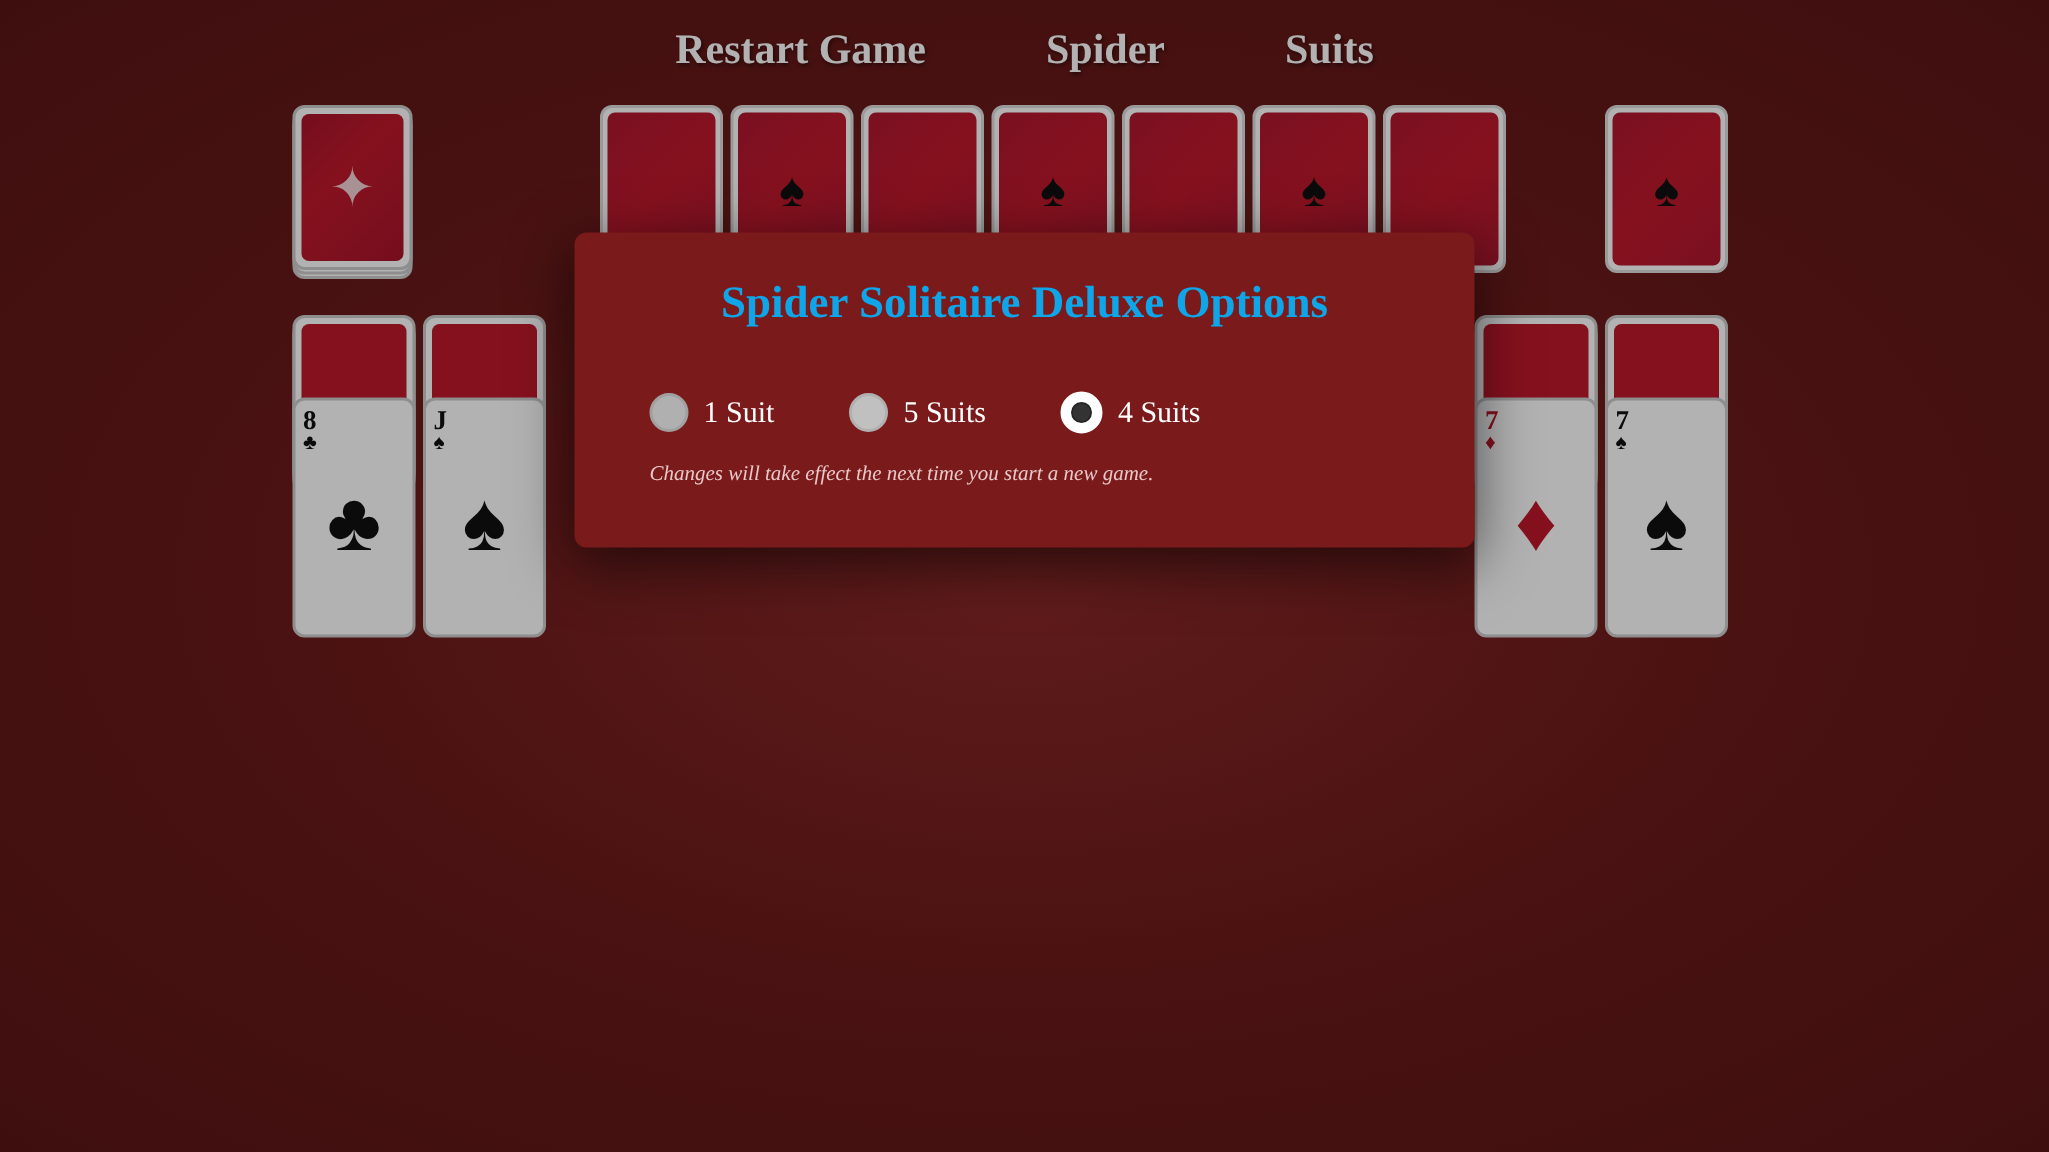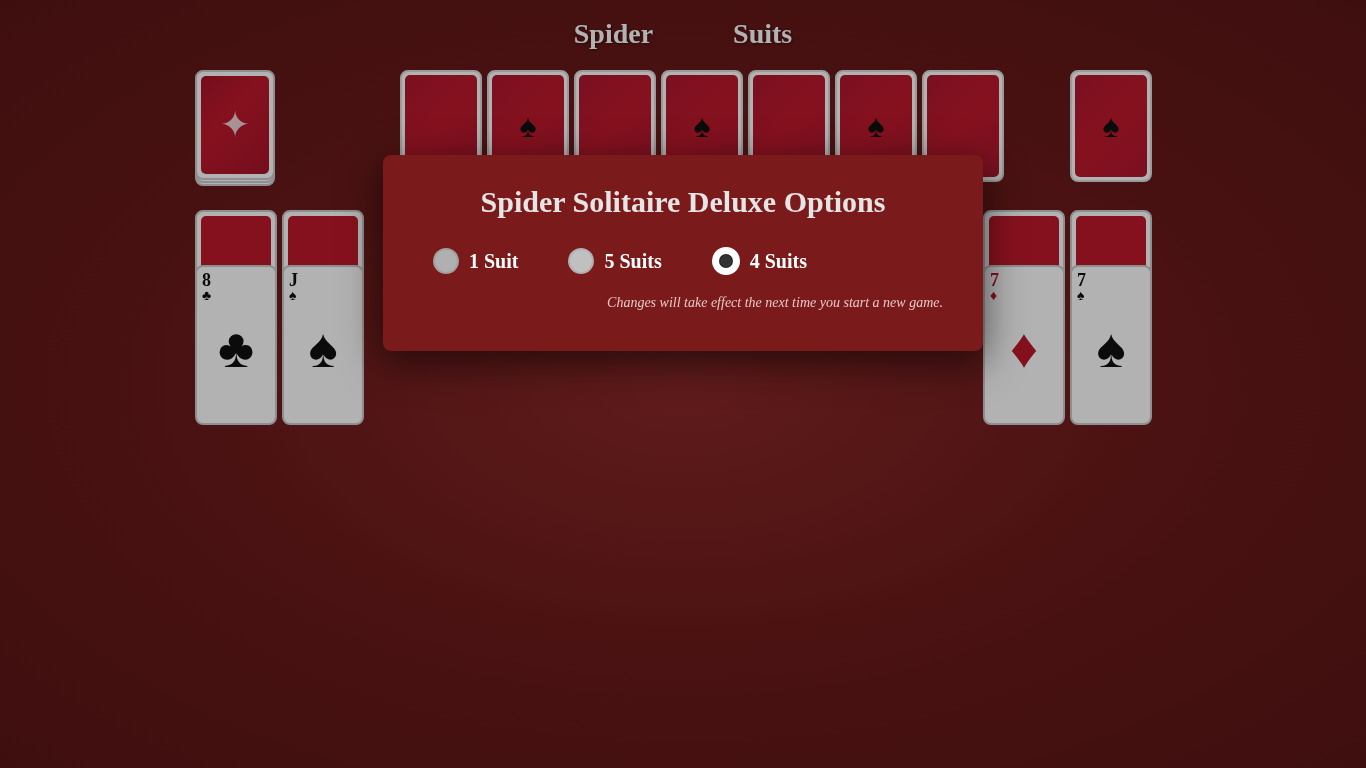--- a/index.html
+++ b/index.html
@@ -79,25 +79,25 @@
 
     .modal {
       width: 600px;
       background: #7a1a1a;
       border-radius: 8px;
       padding: 30px 40px 40px;
       box-shadow: 0 10px 40px rgba(0,0,0,0.6);
     }
 
     .modal-title {
-      color: #e5e5e5;
+      color: #0ea5e9;
       font-size: 30px;
       font-weight: bold;
       text-align: center;
-      margin-bottom: 28px;
+      margin-bottom: 42px;
       font-family: 'Georgia', serif;
     }
 
     .suits-row {
       display: flex;
       align-items: center;
       gap: 50px;
       margin-bottom: 20px;
       padding-left: 10px;
     }
@@ -133,30 +133,28 @@
       height: 12px;
       border-radius: 50%;
       background: #333;
       position: absolute;
     }
 
     .radio-label {
       color: white;
       font-size: 20px;
       font-family: 'Georgia', serif;
-      font-weight: bold;
     }
 
     .notice-text {
       color: #e8c8c8;
       font-size: 14px;
       font-style: italic;
       margin-top: 15px;
       padding-left: 10px;
-      text-align: right;
     }
 
     
     .deck-stack {
       position: relative;
       width: 85px;
       height: 115px;
     }
 
     .deck-card {
@@ -211,20 +209,21 @@
       text-align: right;
     }
 
   </style>
 </head>
 <body>
 
 <div class="layout">
 
   <div class="top-nav-area">
+    <button class="nav-btn">Restart Game</button>
     <button class="nav-btn">Spider</button>
     <button class="nav-btn">Suits</button>
   </div>
 
 
   <div style="position:absolute; top:70px; left:195px;">
     <div class="deck-stack">
       <div class="deck-card" style="top:6px; left:0; z-index:1;">
         <div class="deck-card-face">
           <span class="deck-ornament">✿</span>

